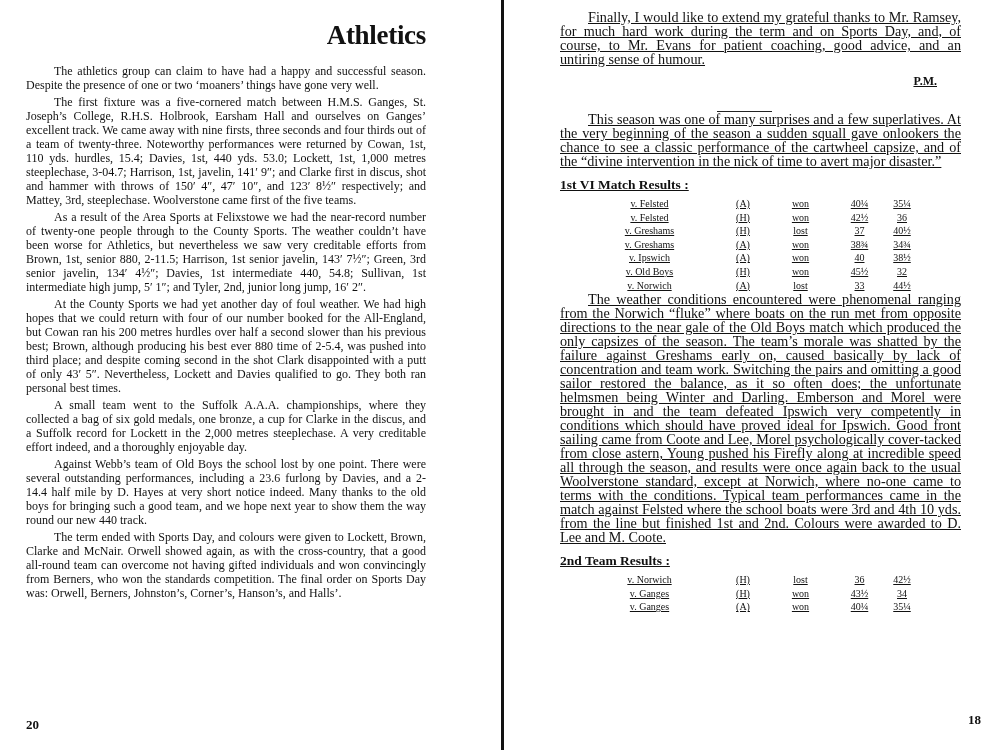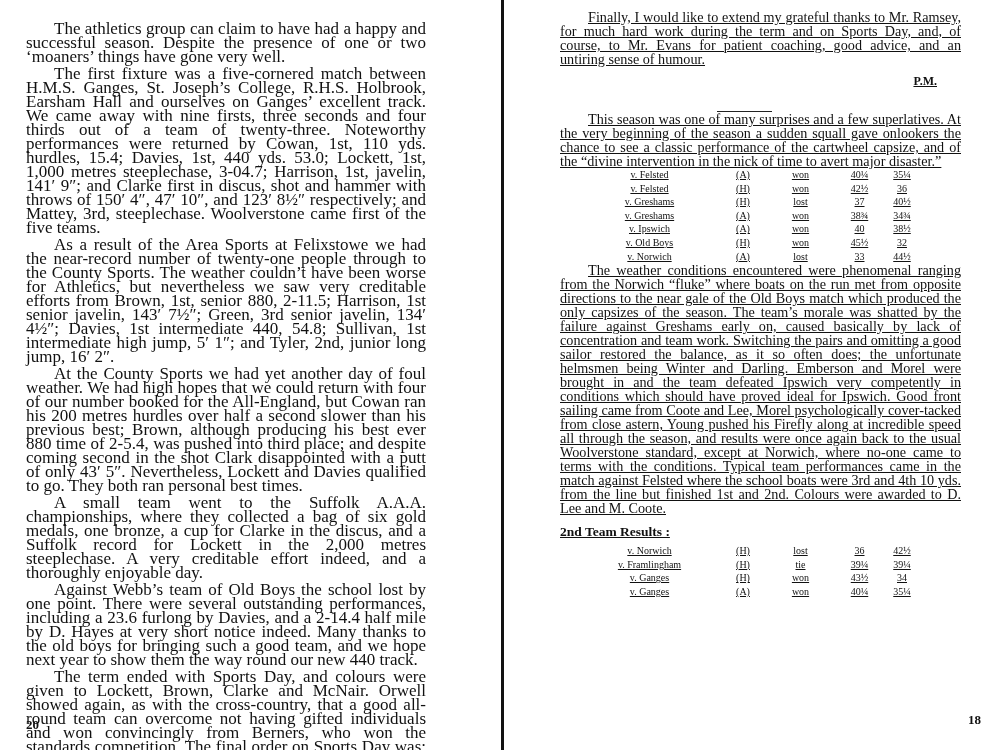--- a/index.html
+++ b/index.html
@@ -16,21 +16,21 @@
     .page-right { left: 504px; width: 504px; }
 
     .title {
       font-weight: bold; font-size: 27px; text-align: right; margin: 0; line-height: 1;
       letter-spacing: -0.3px;
     }
     .left-col { position: absolute; left: 26px; top: 22px; width: 400px; }
     .left-col .title { margin-bottom: 15px; }
 
     p.body {
-      margin: 0; font-size: 17px; line-height: 14px; text-align: justify;
+      margin: 0; font-size: 12px; line-height: 14px; text-align: justify;
       text-indent: 28px; hyphens: manual;
     }
     p.body + p.body { margin-top: 3px; }
 
     .page-num { position: absolute; font-weight: bold; font-size: 13px; }
     .page-left .page-num { left: 26px; top: 717px; }
 
     .right-col { position: absolute; left: 560px; top: 10px; width: 401px; text-decoration: underline; }
     .right-col p.body { font-size: 14.2px; }
     .sig { text-align: right; font-weight: bold; font-size: 12px; margin: 8px 24px 0 0; }
@@ -50,20 +50,21 @@
     td.s2 { width: 40px; }
     .after-table { margin-top: 6px; }
   </style>
 </head>
 <body>
 
 <div class="spread">
 
   <div class="page page-left">
     <div class="left-col">
+      <h1 class="title">Athletics</h1>
       <p class="body">The athletics group can claim to have had a happy and suc­cessful season. Despite the presence of one or two ‘moaners’ things have gone very well.</p>
       <p class="body">The first fixture was a five-cornered match between H.M.S. Ganges, St. Joseph’s College, R.H.S. Holbrook, Earsham Hall and ourselves on Ganges’ excellent track. We came away with nine firsts, three seconds and four thirds out of a team of twenty-three. Noteworthy performances were returned by Cowan, 1st, 110 yds. hurdles, 15.4; Davies, 1st, 440 yds. 53.0; Lockett, 1st, 1,000 metres steeplechase, 3-04.7; Harrison, 1st, javelin, 141′ 9″; and Clarke first in discus, shot and hammer with throws of 150′ 4″, 47′ 10″, and 123′ 8½″ respectively; and Mattey, 3rd, steeplechase. Woolverstone came first of the five teams.</p>
       <p class="body">As a result of the Area Sports at Felixstowe we had the near-record number of twenty-one people through to the County Sports. The weather couldn’t have been worse for Athletics, but never­theless we saw very creditable efforts from Brown, 1st, senior 880, 2-11.5; Harrison, 1st senior javelin, 143′ 7½″; Green, 3rd senior javelin, 134′ 4½″; Davies, 1st intermediate 440, 54.8; Sullivan, 1st intermediate high jump, 5′ 1″; and Tyler, 2nd, junior long jump, 16′ 2″.</p>
       <p class="body">At the County Sports we had yet another day of foul weather. We had high hopes that we could return with four of our number booked for the All-England, but Cowan ran his 200 metres hurdles over half a second slower than his previous best; Brown, although producing his best ever 880 time of 2-5.4, was pushed into third place; and despite coming second in the shot Clark disappointed with a putt of only 43′ 5″. Nevertheless, Lockett and Davies quali­fied to go. They both ran personal best times.</p>
       <p class="body">A small team went to the Suffolk A.A.A. championships, where they collected a bag of six gold medals, one bronze, a cup for Clarke in the discus, and a Suffolk record for Lockett in the 2,000 metres steeplechase. A very creditable effort indeed, and a thoroughly enjoyable day.</p>
       <p class="body">Against Webb’s team of Old Boys the school lost by one point. There were several outstanding performances, including a 23.6 furlong by Davies, and a 2-14.4 half mile by D. Hayes at very short notice indeed. Many thanks to the old boys for bringing such a good team, and we hope next year to show them the way round our new 440 track.</p>
       <p class="body">The term ended with Sports Day, and colours were given to Lockett, Brown, Clarke and McNair. Orwell showed again, as with the cross-country, that a good all-round team can overcome not having gifted individuals and won convincingly from Berners, who won the standards competition. The final order on Sports Day was: Orwell, Berners, Johnston’s, Corner’s, Hanson’s, and Halls’.</p>
     </div>
     <div class="page-num">20</div>
   </div>
@@ -72,20 +73,21 @@
 
   <div class="page page-right"></div>
 
   <div class="right-col">
     <p class="body">Finally, I would like to extend my grateful thanks to Mr. Ramsey, for much hard work during the term and on Sports Day, and, of course, to Mr. Evans for patient coaching, good advice, and an untiring sense of humour.</p>
     <div class="sig">P.M.</div>
     <div class="rule-short"></div>
 
     <p class="body">This season was one of many surprises and a few superlatives. At the very beginning of the season a sudden squall gave onlookers the chance to see a classic performance of the cartwheel capsize, and of the “divine intervention in the nick of time to avert major disaster.”</p>
 
+    <div class="sub-head">1st VI Match Results :</div>
     <table class="results">
       <tbody>
         <tr>
           <td class="opp">v.  Felsted</td>
           <td class="venue">(A)</td>
           <td class="res">won</td>
           <td class="s1">40¼</td>
           <td class="s2">35¼</td>
         </tr>
         <tr>
@@ -139,27 +141,20 @@
     <table class="results">
       <tbody>
         <tr>
           <td class="opp">v.  Norwich</td>
           <td class="venue">(H)</td>
           <td class="res">lost</td>
           <td class="s1">36</td>
           <td class="s2">42½</td>
         </tr>
         <tr>
-          <td class="opp">v.  Framlingham</td>
-          <td class="venue">(H)</td>
-          <td class="res">tie</td>
-          <td class="s1">39¼</td>
-          <td class="s2">39¼</td>
-        </tr>
-        <tr>
           <td class="opp">v.  Ganges</td>
           <td class="venue">(H)</td>
           <td class="res">won</td>
           <td class="s1">43½</td>
           <td class="s2">34</td>
         </tr>
         <tr>
           <td class="opp">v.  Ganges</td>
           <td class="venue">(A)</td>
           <td class="res">won</td>

